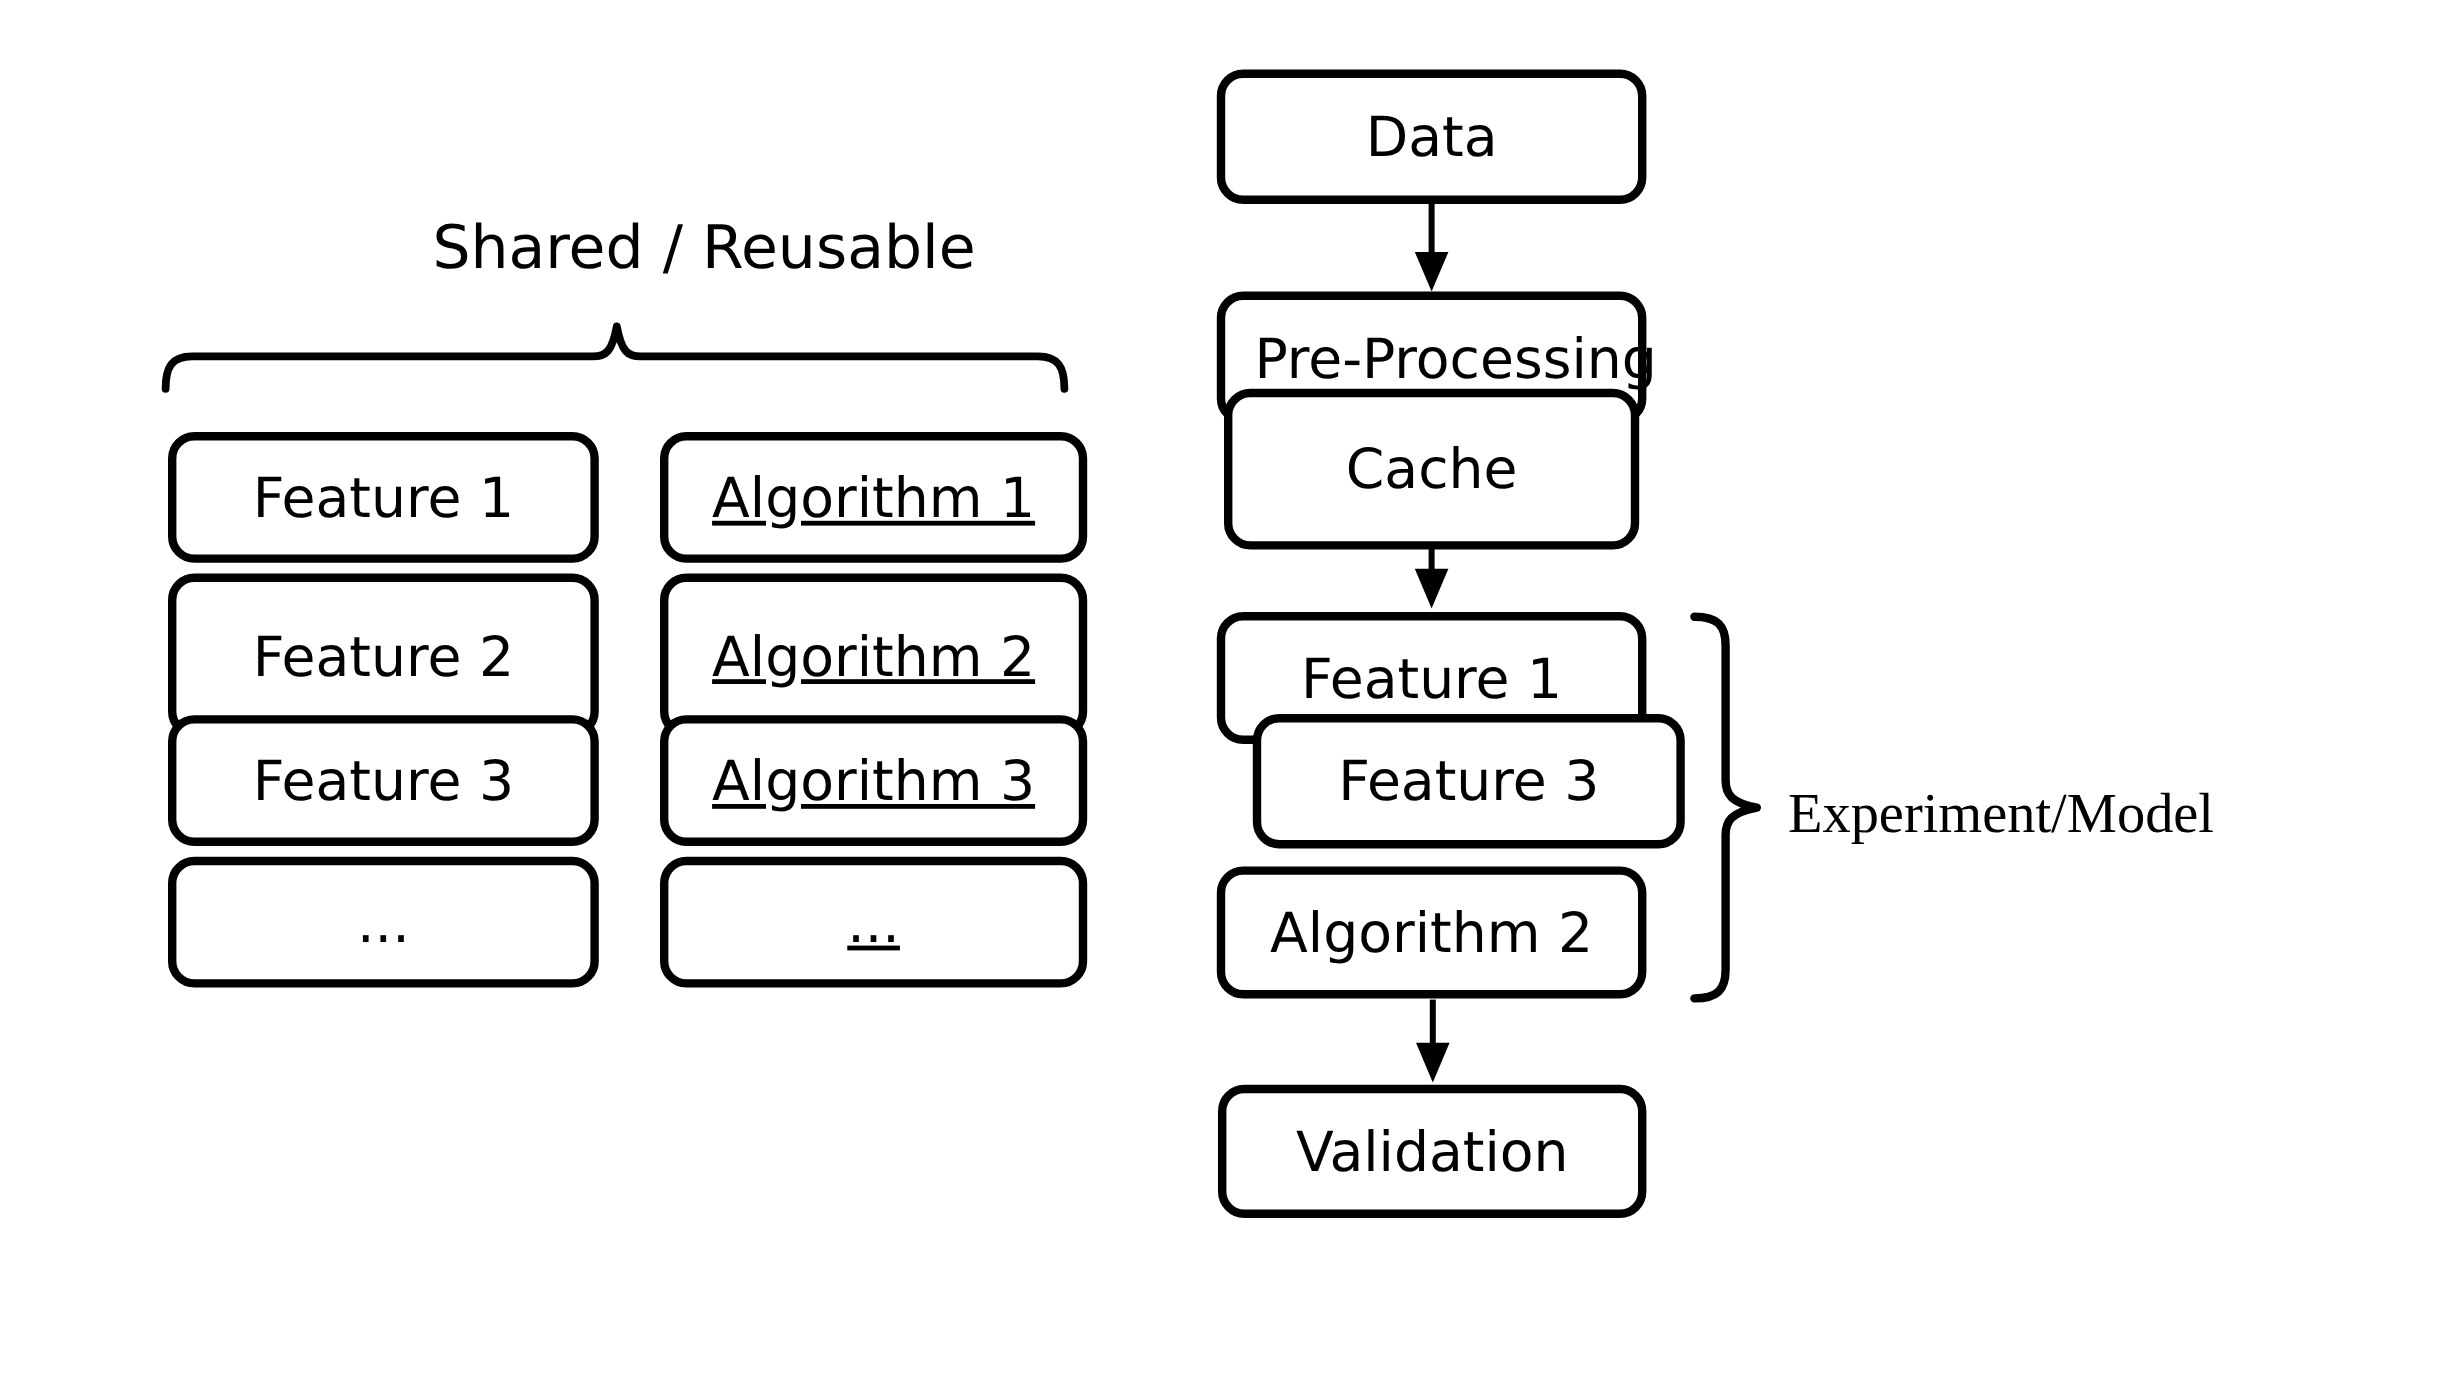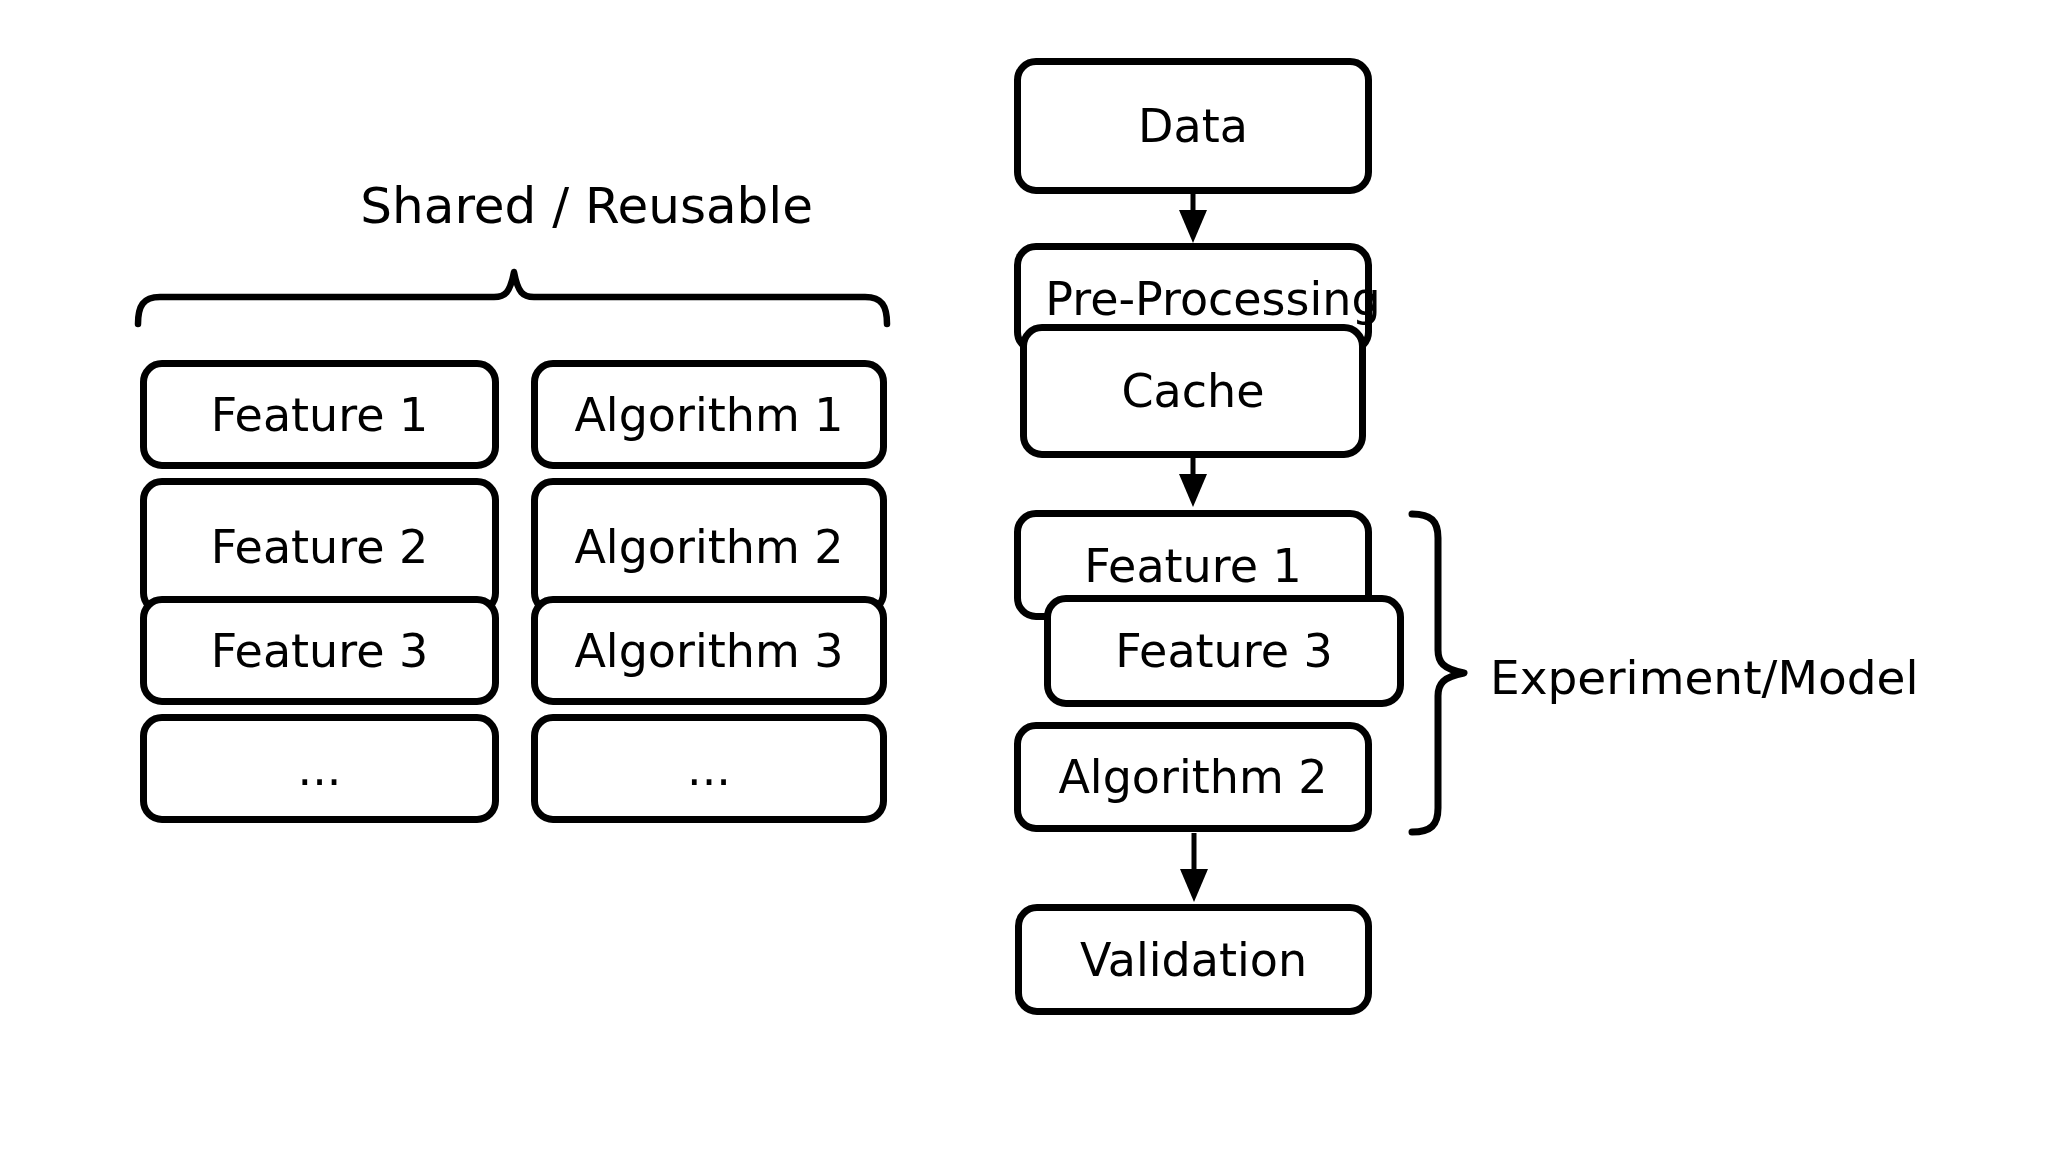--- a/index.html
+++ b/index.html
@@ -45,30 +45,31 @@
     text-align: right;
     white-space: nowrap;
     z-index: 2;
   }
   .brace-label {
     position: absolute;
     font-size: 47px;
     line-height: 1.2;
     white-space: nowrap;
     z-index: 2;
+    font-family: Liberation Serif, serif;
   }
   
   .col-feature   { left: 140px; width: 359px; }
-  .col-algorithm { left: 531px; width: 356px; }
+  .col-algorithm { left: 550px; width: 356px; text-decoration: underline; }
   .row-0 { top: 360px; height: 109px; }
   .row-1 { top: 478px; height: 137px; }
   .row-2 { top: 596px; height: 109px; }
   .row-3 { top: 714px; height: 109px; }
   
-  .flow-data          { left: 1014px; top:  58px; width: 358px; height: 136px; }
+  .flow-data          { left: 1014px; top:  58px; width: 358px; height: 112px; }
   .flow-preprocessing { left: 1014px; top: 243px; width: 358px; height: 111px; z-index: 2; padding-left: 40px; }
   .flow-cache         { left: 1020px; top: 324px; width: 346px; height: 134px; z-index: 3; }
   .flow-feature1      { left: 1014px; top: 510px; width: 358px; height: 110px; z-index: 2;
                         align-items: flex-start; padding-top: 26px; }
   .flow-feature3      { left: 1044px; top: 595px; width: 360px; height: 112px; z-index: 3; }
   .flow-algorithm2    { left: 1014px; top: 722px; width: 358px; height: 110px; }
   .flow-validation    { left: 1015px; top: 904px; width: 357px; height: 111px; }
   .title-shared       { left: 213px;  top: 176px; width: 600px; }
   .label-experiment   { left: 1490px; top: 650px; }
 </style>

